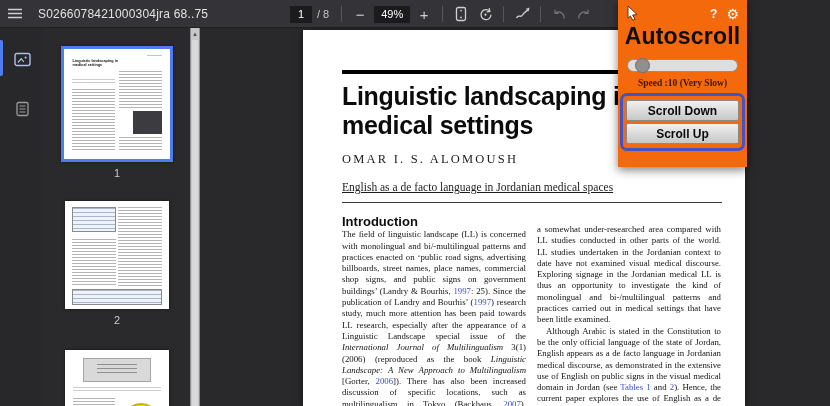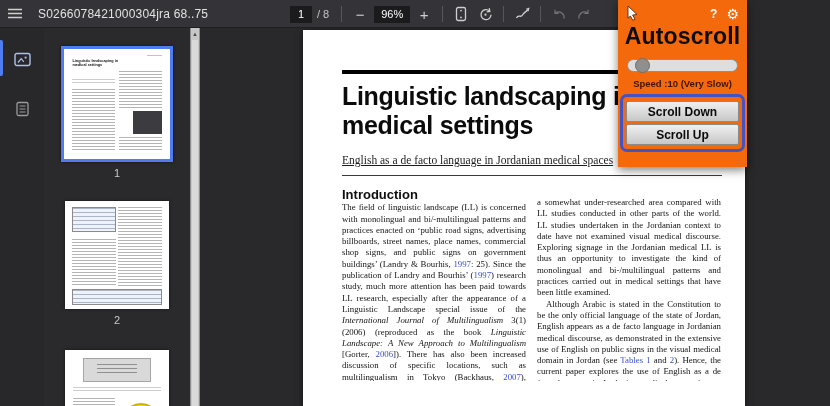--- a/index.html
+++ b/index.html
@@ -104,21 +104,21 @@
                     font-size:12px; font-weight:700; padding:0; margin-left:9px;
                     line-height:14px; }
   .gear { font-size:14px; font-weight:400; }
   .popup-title { text-align:center; margin-top:1px; font-size:23px; font-weight:800;
                  color:#0c0c0c; letter-spacing:.2px; }
   .slider-track { position:relative; margin:9px 9px 0; height:13px; background:#dedede;
                   border:1px solid #8f8f8f; border-radius:7px; cursor:pointer; }
   .slider-knob { position:absolute; left:7px; top:-2px; width:15px; height:15px;
                  border-radius:50%; background:#8f8f8f; border:1px solid #6d6d6d; cursor:grab; }
   .speed-text { text-align:center; margin-top:6px; font-size:9.5px; font-weight:700;
-                color:#401503; }
+                color:#401503;font-family:Liberation Serif, serif; }
   .btn-outline { margin:5px 2px 0; border:3px solid #4353c4; border-radius:7px;
                  padding:4px 3px 4px; }
   .scroll-btn { display:block; width:100%; height:21px; margin-bottom:2px;
                 background:linear-gradient(#f0f0f0,#c7c7c7); border:1px solid #8a8a8a;
                 border-radius:2px; font-family:"Liberation Sans",sans-serif;
                 font-size:12px; font-weight:700; color:#0a0a0a; cursor:pointer; }
   .scroll-btn:last-child { margin-bottom:0; }
 </style>
 </head>
 <body>
@@ -131,21 +131,21 @@
         </svg>
     </span>
   </button>
   <span class="filename">S0266078421000304jra 68..75</span>
 
   <div class="center-controls">
     <div class="dark-box">1</div>
     <span class="page-total">/ 8</span>
     <div class="sep"></div>
     <button class="tb-btn">−</button>
-    <div class="dark-box zoom-box">96%</div>
+    <div class="dark-box zoom-box">49%</div>
     <button class="tb-btn">+</button>
     <div class="sep"></div>
     <button class="tb-btn">
       <span>
         <svg class="ic" width="14" height="16" viewBox="0 0 14 16">
             <rect x="2.5" y="1.5" width="9" height="13" rx="1.8" stroke="#cfcfcf" fill="none" stroke-width="1.3"></rect>
             <circle cx="7" cy="4.6" r=".9" fill="#cfcfcf"></circle>
             <circle cx="7" cy="11.4" r=".9" fill="#cfcfcf"></circle>
           </svg>
       </span>
@@ -276,20 +276,21 @@
 
 <div class="panel-scrollbar">
   <div class="sb-arrow">▲</div>
   <div class="sb-thumb"></div>
 </div>
 
 <div class="viewer">
   <div class="page">
     <div class="rule-thick"></div>
     <h1 class="doc-title">Linguistic landscaping in medical settings</h1>
+    <div class="doc-author">OMAR I. S. ALOMOUSH</div>
     <div class="doc-subtitle">English as a de facto language in Jordanian medical spaces</div>
     <div class="rule-thin"></div>
     <div class="columns">
       <div class="col col-left">
         <h2>Introduction</h2>
         <p><span>The field of linguistic landscape (LL) is concerned with monolingual and bi/-multilingual patterns and practices enacted on ‘public road signs, advertising billboards, street names, place names, commercial shop signs, and public signs on government buildings’ (Landry &amp; Bourhis, </span><span class="link">1997</span><span>: 25). Since the publication of Landry and Bourhis’ (</span><span class="link">1997</span><span>) research study, much more attention has been paid towards LL research, especially after the appearance of a Linguistic Landscape special issue of the </span><span class="italic">International Journal of Multilingualism</span><span> 3(1) (2006) (reproduced as the book </span><span class="italic">Linguistic Landscape: A New Approach to Multilingualism</span><span> [Gorter, </span><span class="link">2006</span><span>]). There has also been increased discussion of specific locations, such as multilingualism in Tokyo (Backhaus, </span><span class="link">2007</span><span>), English in the neighbourhoods of Johor Bahru City in Malaysia</span></p>
       </div>
       <div class="col col-right">
         <p><span>a somewhat under-researched area compared with LL studies conducted in other parts of the world. LL studies undertaken in the Jordanian context to date have not examined visual medical discourse. Exploring signage in the Jordanian medical LL is thus an opportunity to investigate the kind of monolingual and bi-/multilingual patterns and practices carried out in medical settings that have been little examined.</span></p>
         <p class="indent"><span>Although Arabic is stated in the Constitution to be the only official language of the state of Jordan, English appears as a de facto language in Jordanian medical discourse, as demonstrated in the extensive use of English on public signs in the visual medical domain in Jordan (see </span><span class="link">Tables 1</span><span> and </span><span class="link">2</span><span>). Hence, the current paper explores the use of English as a de facto language in Jordanian medical spaces from a LL perspective, since this can provide clues as to the value and</span></p>

